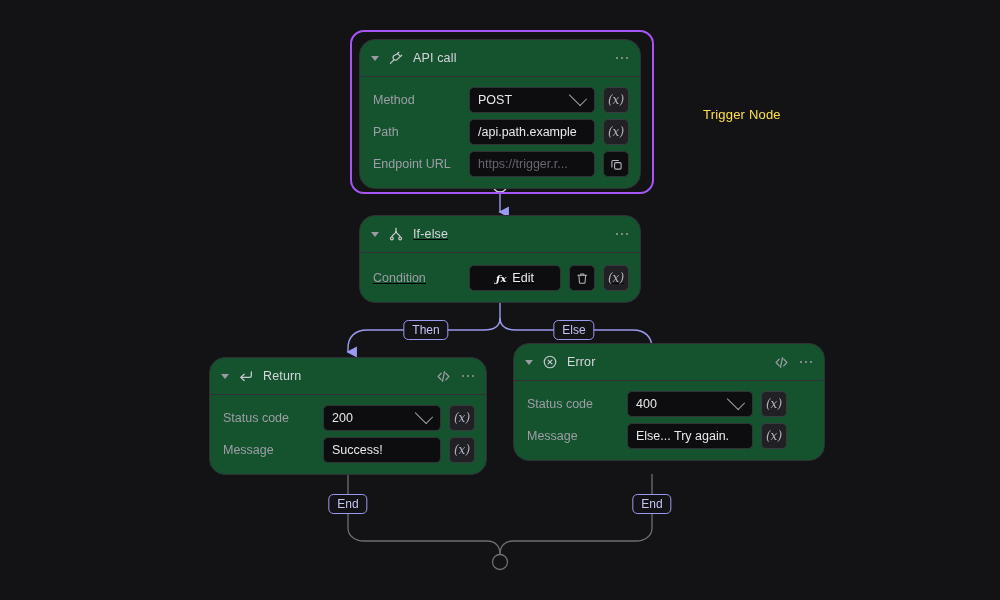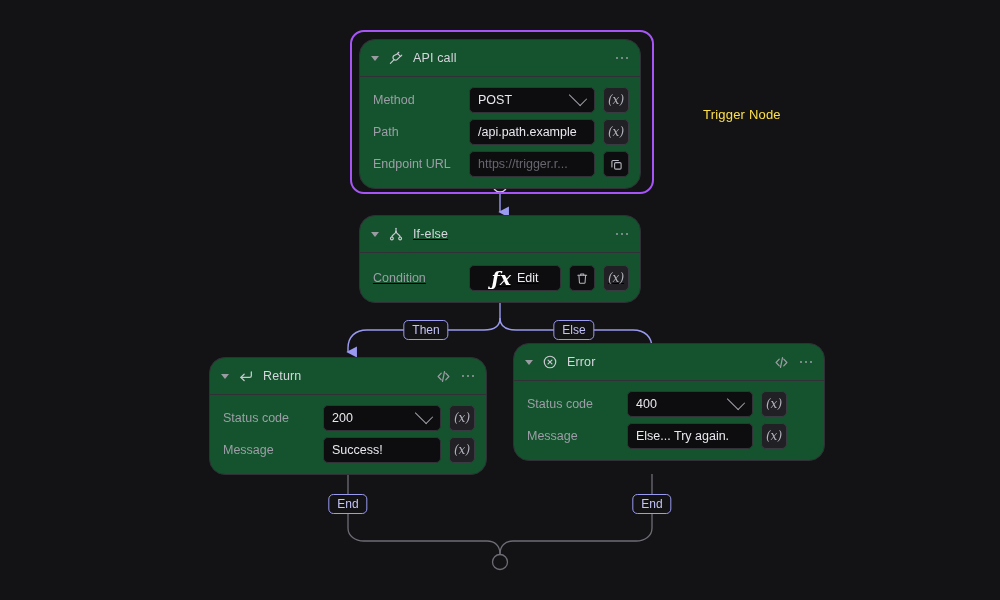--- a/index.html
+++ b/index.html
@@ -121,21 +121,21 @@
     gap: 6px;
     padding: 0 14px;
     box-sizing: border-box;
     color: #ececf2;
     font-size: 12.5px;
   }
   .fx {
     font-family: "DejaVu Serif", serif;
     font-style: italic;
     font-weight: 700;
-    font-size: 19px;
+    font-size: 10px;
     color: #fff;
   }
 
   
   .pill {
     position: absolute;
     transform: translate(-50%, -50%);
     background: #131316;
     border: 1px solid #9a9af0;
     border-radius: 5px;

